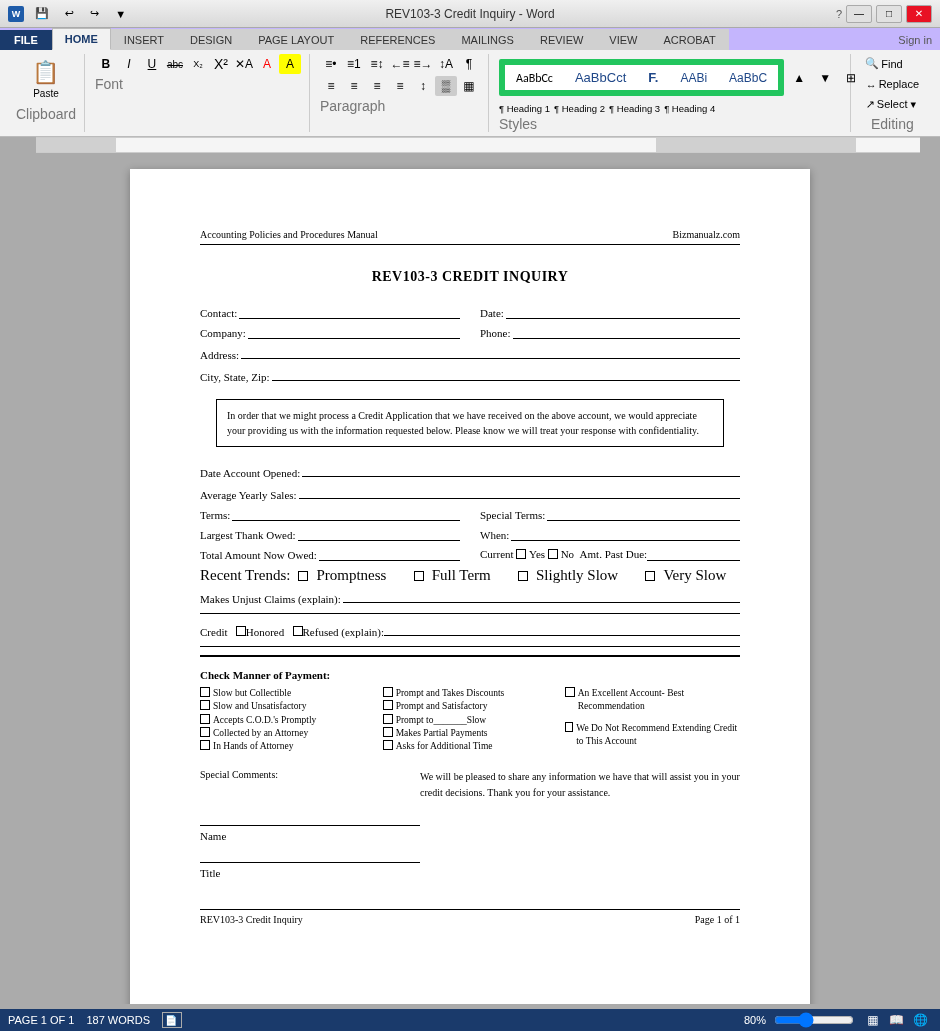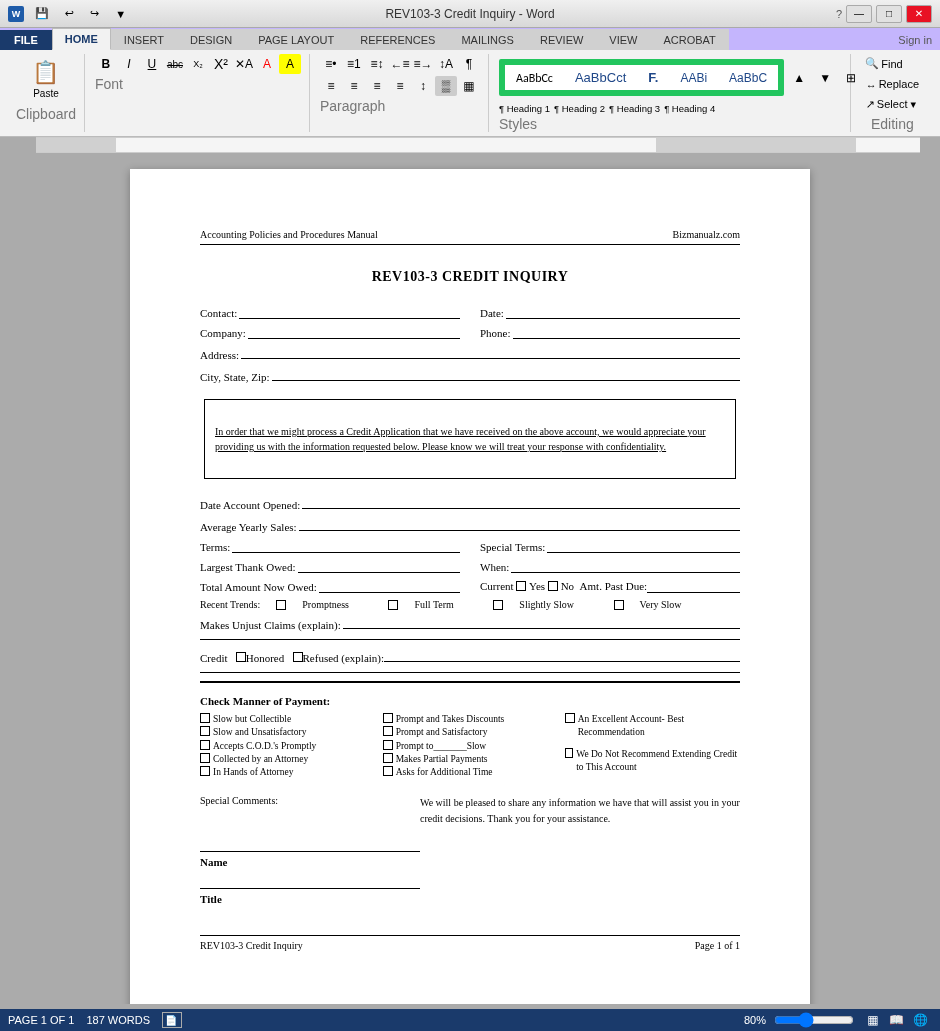--- a/index.html
+++ b/index.html
@@ -53,35 +53,35 @@
     .page-header { display: flex; justify-content: space-between; border-bottom: 1px solid #000; padding-bottom: 4px; margin-bottom: 24px; font-size: 10px; }
     .page-title { text-align: center; font-weight: bold; font-size: 14px; margin-bottom: 20px; letter-spacing: 0.5px; }
 
     .form-field { display: flex; align-items: baseline; margin-bottom: 6px; font-size: 11px; }
     .form-label { white-space: nowrap; margin-right: 2px; }
     .form-line { border-bottom: 1px solid #000; flex: 1; min-width: 40px; height: 14px; }
 
     .two-col { display: flex; gap: 20px; margin-bottom: 6px; }
     .two-col > div { display: flex; align-items: flex-end; flex: 1; }
 
-    .notice-box { border: 1px solid #000; padding: 24px 10px; margin: 16px 4px; font-size: 10px; line-height: 1.5; text-decoration: underline; }
+    .notice-box { border: 1px solid #000; padding: 8px 10px; margin: 16px 16px; font-size: 10px; line-height: 1.5; }
     .cb-box { width: 10px; height: 10px; border: 1px solid #000; display: inline-block; }
 
     .divider { border-top: 1px solid #000; margin: 8px 0; }
     .divider2 { border-top: 2px solid #000; margin: 8px 0; }
 
     .check-manner { font-weight: bold; font-size: 11px; margin: 12px 0 6px 0; }
     .manner-grid { display: grid; grid-template-columns: 1fr 1fr 1fr; gap: 2px 8px; font-size: 9.5px; }
     .manner-item { display: flex; align-items: flex-start; gap: 3px; line-height: 1.4; }
 
     .special-section { display: flex; gap: 20px; margin-top: 16px; font-size: 10px; }
     .special-left { width: 200px; }
     .special-right { flex: 1; line-height: 1.6; }
 
-    .sig-area { margin-top: 24px; font-weight: bold; }
+    .sig-area { margin-top: 24px; }
     .sig-line { border-top: 1px solid #000; width: 220px; margin-bottom: 4px; }
     .sig-label { font-size: 11px; }
 
     .page-footer { border-top: 1px solid #000; display: flex; justify-content: space-between; padding-top: 4px; margin-top: 30px; font-size: 10px; }
 
     
     .ruler-area { background: #ababab; padding: 0; height: 16px; display: flex; align-items: center; }
     .ruler { background: #f5f5f5; border-top: 1px solid #ccc; border-bottom: 1px solid #ccc; height: 16px; flex: 1; position: relative; overflow: hidden; margin: 0 20px; }
 
     .scroll-area { overflow-y: auto; height: calc(100vh - 180px); }
@@ -304,21 +304,21 @@
         <span>Current</span>&nbsp;
         <span class="cb-box"></span>
         <span>&nbsp;Yes</span>&nbsp;
         <span class="cb-box"></span>
         <span>&nbsp;No</span>&nbsp;&nbsp;
         <span>Amt. Past Due:</span>
         <span class="form-line" style="width:40px;"></span>
       </div>
     </div>
 
-    <div style="display:flex;align-items:center;margin-bottom:5px;font-size:10px;gap:16px;">
+    <div style="display:flex;align-items:center;margin-bottom:5px;font-size:15px;gap:8px;">
       <span>Recent Trends:</span>
       <span class="cb-box"></span>
       <span>Promptness</span>&nbsp;&nbsp;&nbsp;
       <span class="cb-box"></span>
       <span>Full Term</span>&nbsp;&nbsp;&nbsp;
       <span class="cb-box"></span>
       <span>Slightly Slow</span>&nbsp;&nbsp;&nbsp;
       <span class="cb-box"></span>
       <span>Very Slow</span>
     </div>

